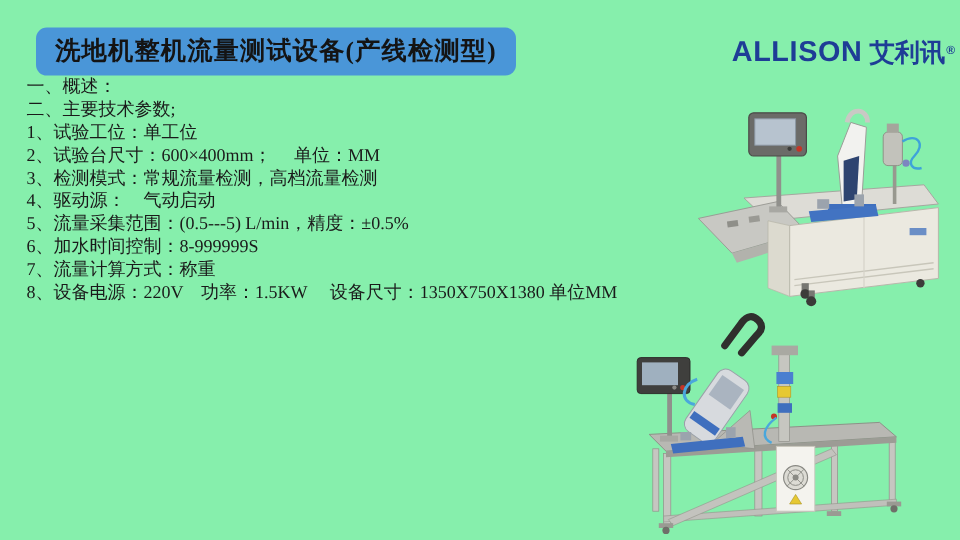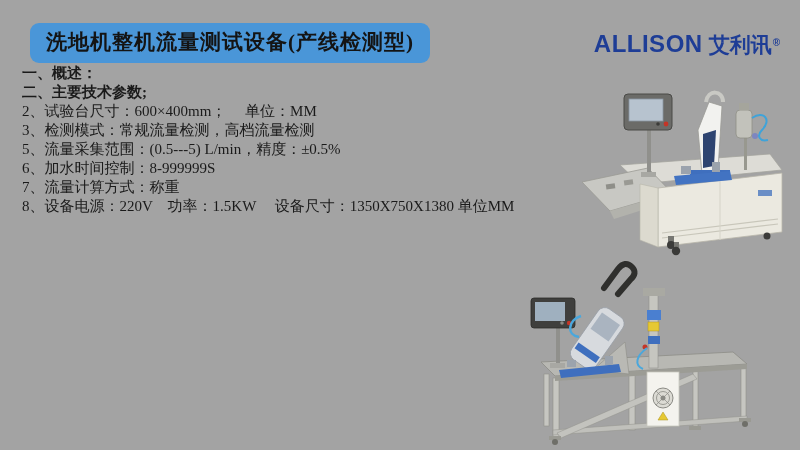--- a/index.html
+++ b/index.html
@@ -1,62 +1,64 @@
 <!DOCTYPE html>
 <html><head>
 <meta charset="utf-8">
 <style>
   html,body{margin:0;padding:0;}
   body{
     width:800px;height:450px;background:#ffffff;overflow:hidden;position:relative;
     font-family:"Liberation Serif","DejaVu Serif",serif;color:#1a1a1a;
   }
-  .slide{position:absolute;inset:0;background:#a3a3a3;}
+  .slide{position:absolute;inset:0;background:#86efac;}
   .title-bubble{
     position:absolute;left:30px;top:23px;
     background:#4a96d8;border-radius:9px;
     padding:5px 16px 7px 16px;
     font-size:21px;font-weight:600;letter-spacing:1px;color:#141414;
     white-space:nowrap;
   }
   .logo{
-    position:absolute;right:20px;top:30px;
+    position:absolute;right:4px;top:30px;
     color:#1e3d96;font-family:"Liberation Sans","DejaVu Sans",sans-serif;
     font-weight:bold;white-space:nowrap;text-align:center;
   }
   .logo .brand{font-size:24px;letter-spacing:.5px;}
   .logo .cn{font-size:21px;margin-left:6px;}
   .logo .reg{font-size:10px;vertical-align:super;margin-left:1px;}
   .textcol{
     position:absolute;left:22px;top:64px;width:538px;
     font-size:15px;line-height:19px;z-index:2;
   }
-  .heading{margin:0;font-weight:bold;font-size:15px;}
+  .heading{margin:0;font-weight:normal;font-size:15px;}
   .para{margin:0;text-indent:2em;}
   .spec-item{margin:0;white-space:nowrap;}
   .machine{position:absolute;z-index:1;}
   #machine-top{left:562px;top:72px;width:236px;height:184px;}
   #machine-bottom{left:497px;top:252px;width:298px;height:196px;}
 </style>
 </head>
 <body>
 
 <div class="slide">
 
   <div class="title-bubble">洗地机整机流量测试设备(产线检测型)</div>
 
   <div class="logo">
     <span class="brand">ALLISON</span><span class="cn">艾利讯</span><span class="reg">®</span>
   </div>
 
   <div class="textcol">
     <p class="heading">一、概述：</p>
     <p class="heading">二、主要技术参数;</p>
+    <p class="spec-item">1、试验工位：单工位</p>
     <p class="spec-item">2、试验台尺寸：600×400mm；　 单位：MM</p>
     <p class="spec-item">3、检测模式：常规流量检测，高档流量检测</p>
+    <p class="spec-item">4、驱动源：　气动启动</p>
     <p class="spec-item">5、流量采集范围：(0.5---5) L/min，精度：±0.5%</p>
     <p class="spec-item">6、加水时间控制：8-999999S</p>
     <p class="spec-item">7、流量计算方式：称重</p>
     <p class="spec-item">8、设备电源：220V　功率：1.5KW　 设备尺寸：1350X750X1380 单位MM</p>
   </div>
 
   <svg id="machine-top" class="machine" viewBox="0 0 236 184" aria-hidden="true">
 
     <g>
       <polygon points="58,93 208,82 220,98 78,112" fill="#dddcd6" stroke="#a5a49e" stroke-width="0.8"></polygon>

